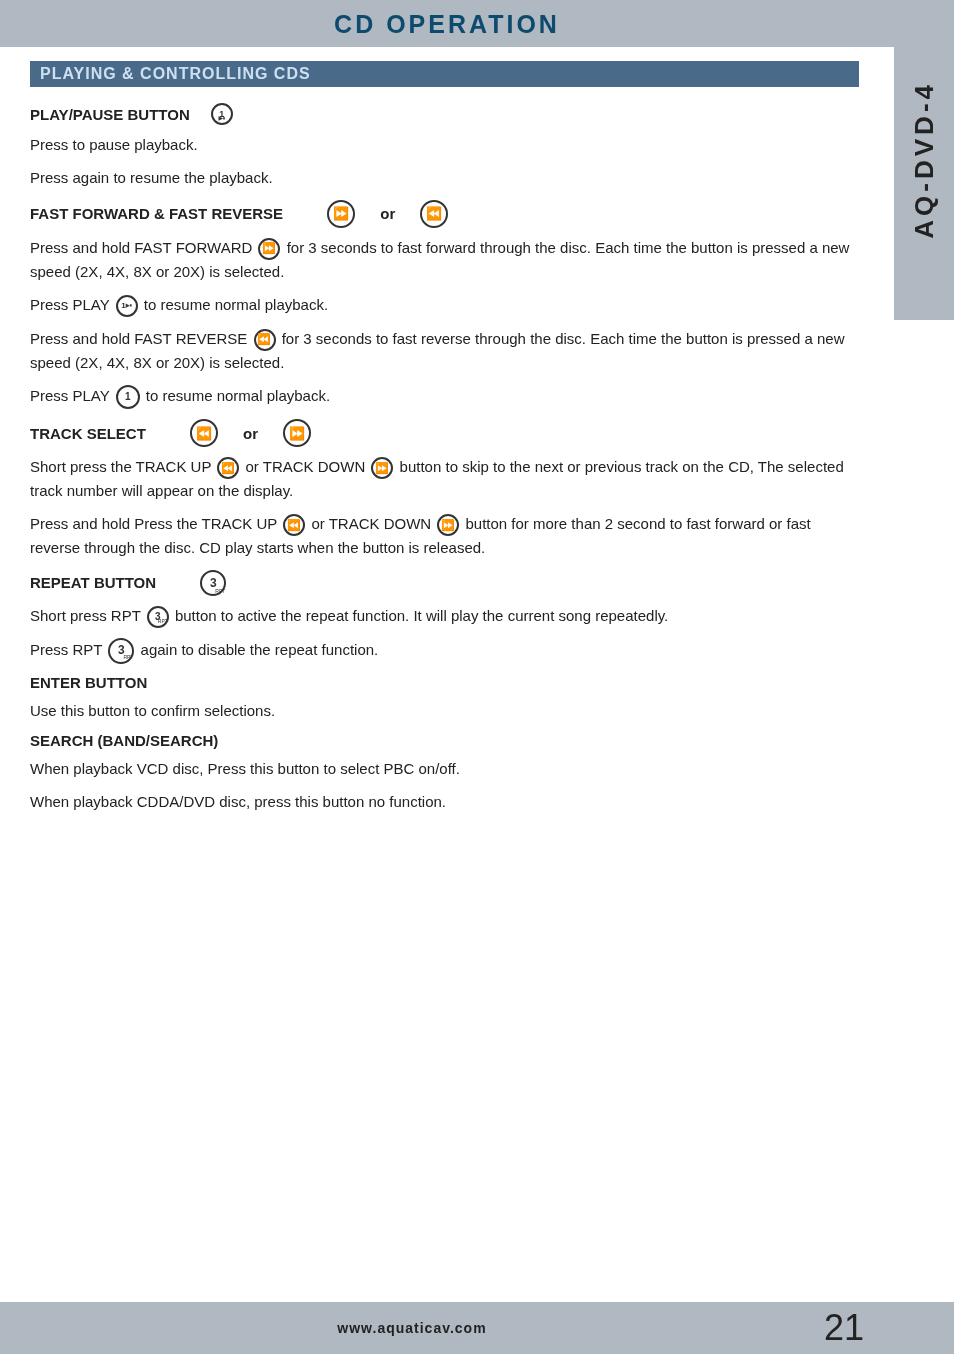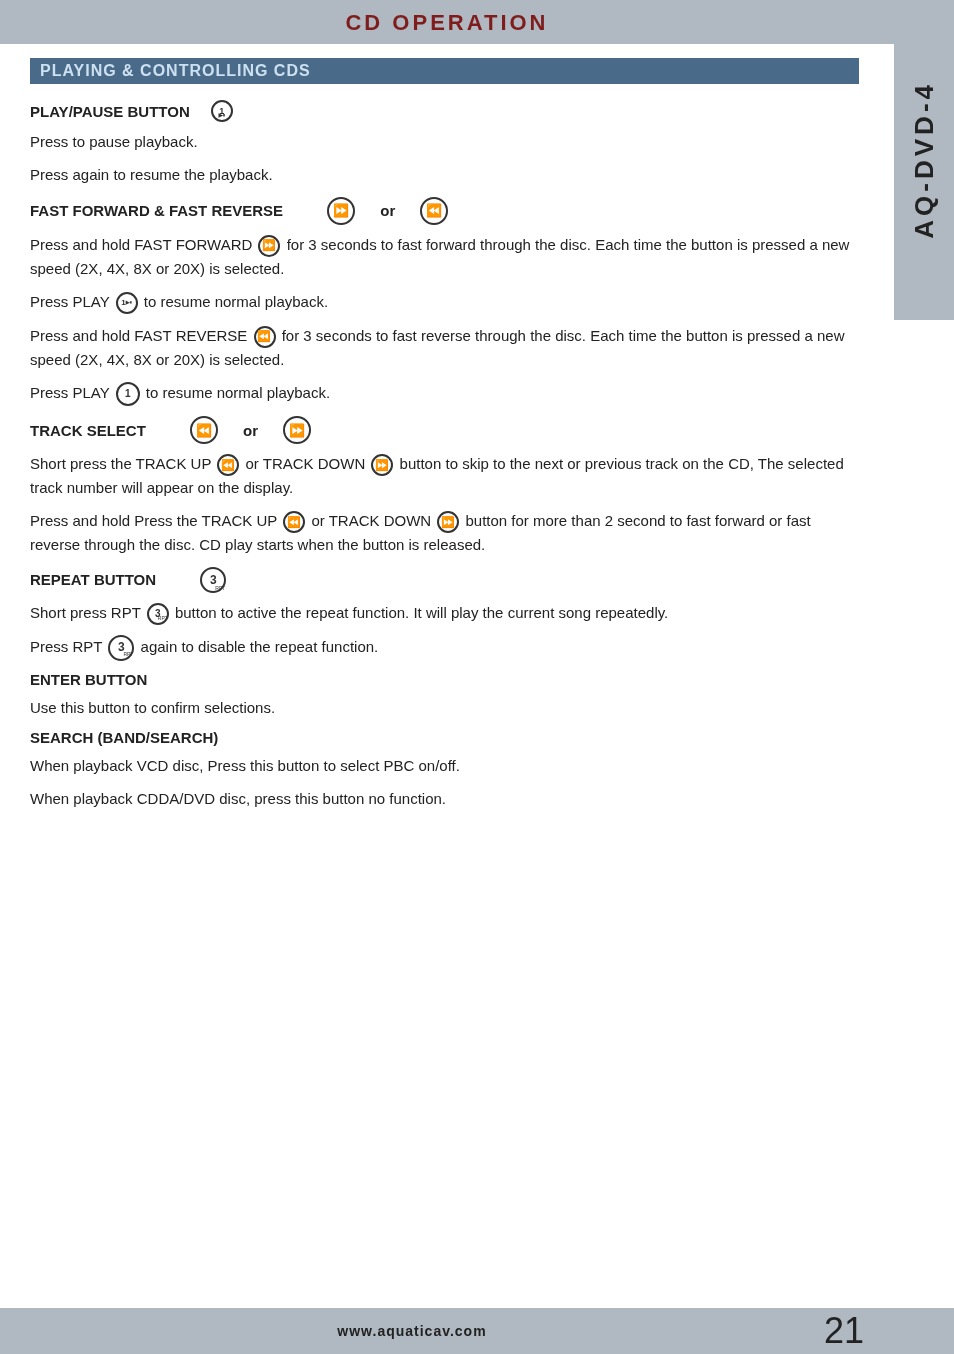--- a/index.html
+++ b/index.html
@@ -15,24 +15,24 @@
     }
 
     
     .header-bar {
       background: #b0b8c1;
       text-align: center;
       padding: 10px 0 8px 0;
       margin-right: 60px;
     }
     .header-bar h1 {
-      font-size: 22px;
+      font-size: 25px;
       font-weight: bold;
       letter-spacing: 3px;
-      color: #7f1d1d;
+      color: #0c4a6e;
     }
 
     
     .side-tab {
       position: absolute;
       top: 0;
       right: 0;
       width: 60px;
       height: 320px;
       background: #b0b8c1;
@@ -120,21 +120,21 @@
       margin: 0 2px;
       flex-shrink: 0;
     }
 
     
     .footer {
       position: absolute;
       bottom: 0;
       left: 0;
       right: 0;
-      height: 46px;
+      height: 52px;
       background: #b0b8c1;
       display: flex;
       align-items: center;
       justify-content: space-between;
       padding: 0 20px 0 0;
     }
     .footer-url {
       flex: 1;
       text-align: center;
       font-size: 14px;

